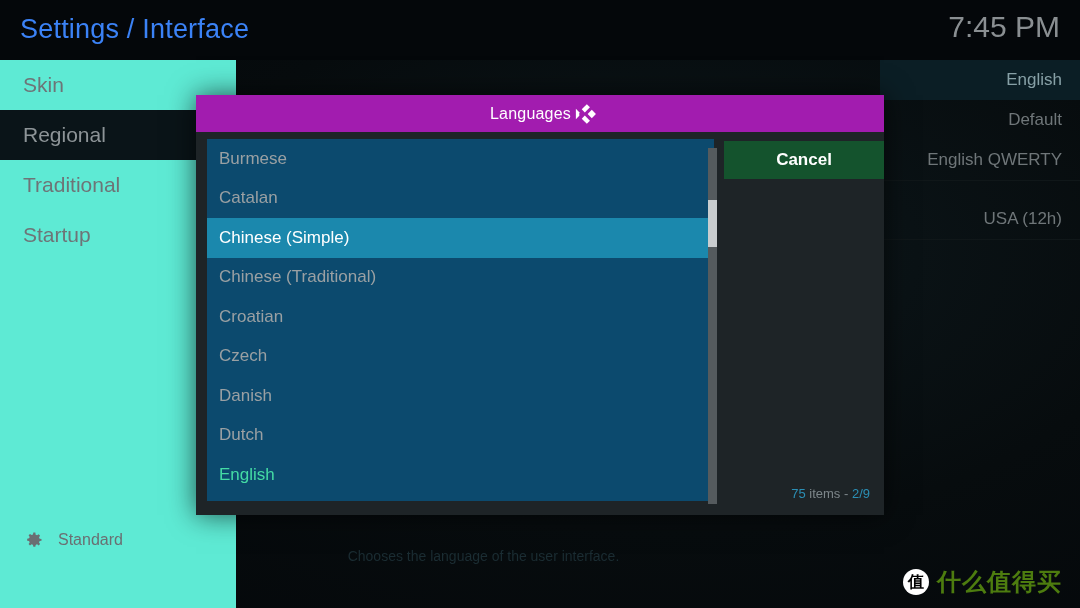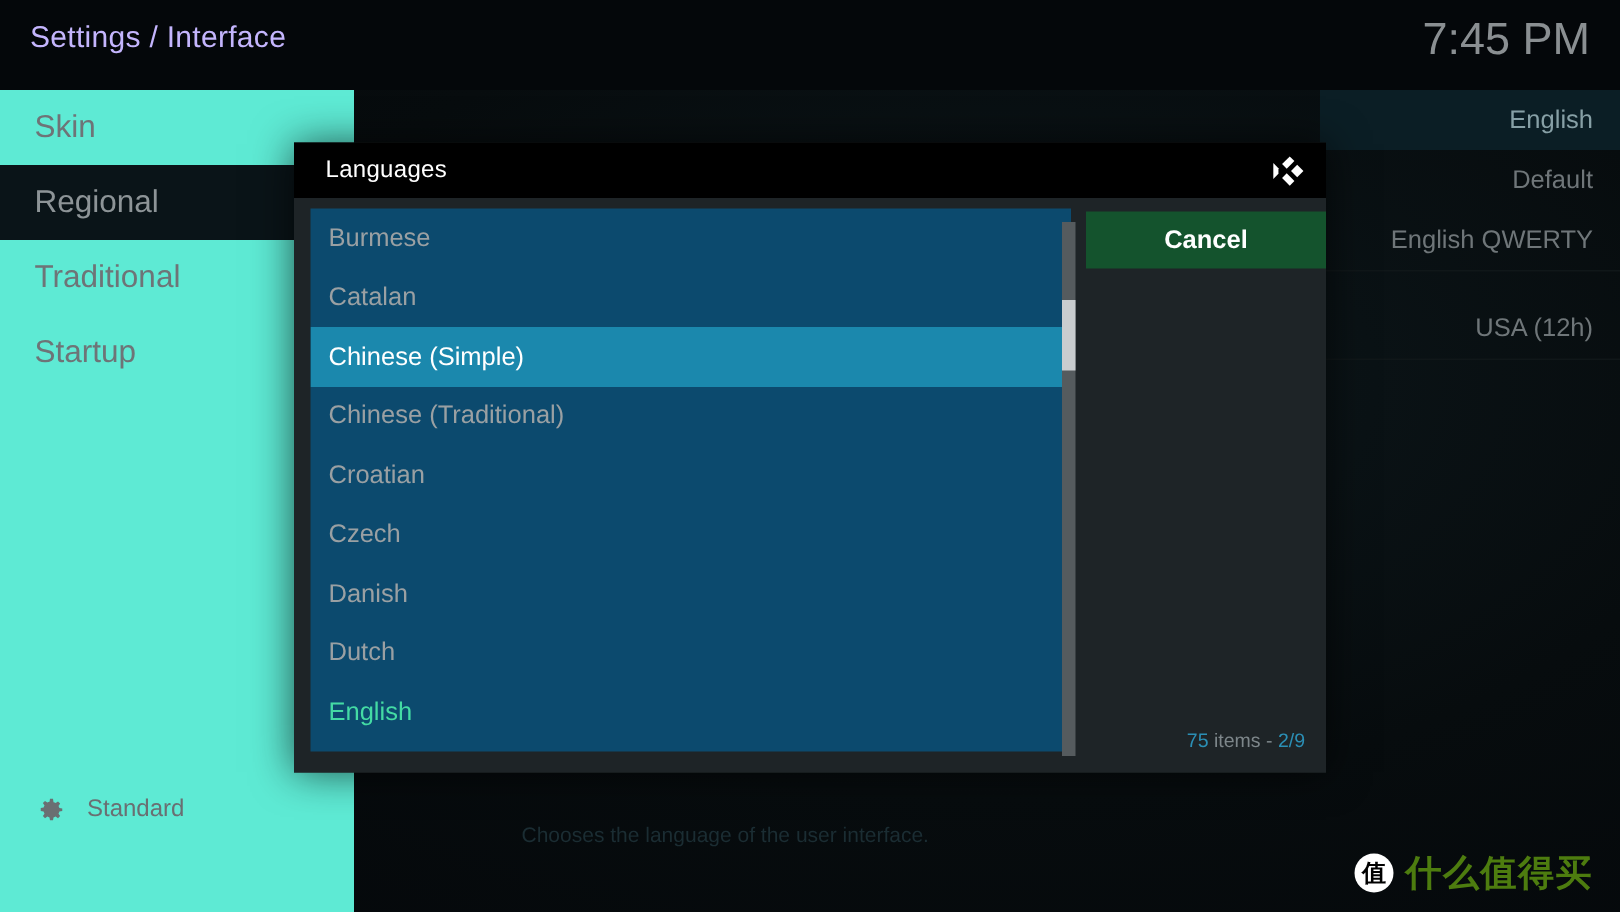--- a/index.html
+++ b/index.html
@@ -31,22 +31,22 @@
   .bg-topbar {
     position: absolute;
     left: 0; top: 0;
     width: 1080px; height: 60px;
     background: #04070a;
   }
 
   .page-title {
     position: absolute;
     left: 20px; top: 14px;
-    font-size: 20px;
-    color: #c4b5fd;
+    font-size: 27px;
+    color: #3b82f6;
     letter-spacing: 0.2px;
     font-weight: 400;
   }
 
   .clock {
     position: absolute;
     right: 20px; top: 10px;
     font-size: 30px;
     color: #8a8f92;
     font-weight: 400;
@@ -133,24 +133,24 @@
     position: absolute;
     left: 196px; top: 95px;
     width: 688px;
     height: 420px;
     background: #1e2427;
     box-shadow: 0 0 26px rgba(0,0,0,0.65);
   }
 
   .dlg-header {
     height: 37px;
-    background: #000000;
-    display: flex;
-    align-items: center;
-    justify-content: space-between;
+    background: #a21caf;
+    display: flex;
+    align-items: center;
+    justify-content: center;
     padding: 0 14px 0 21px;
   }
   .dlg-title {
     font-size: 16px;
     color: #ffffff;
     font-weight: 400;
     letter-spacing: 0.2px;
   }
   .kodi-logo { width: 26px; height: 26px; display: block; }
 

